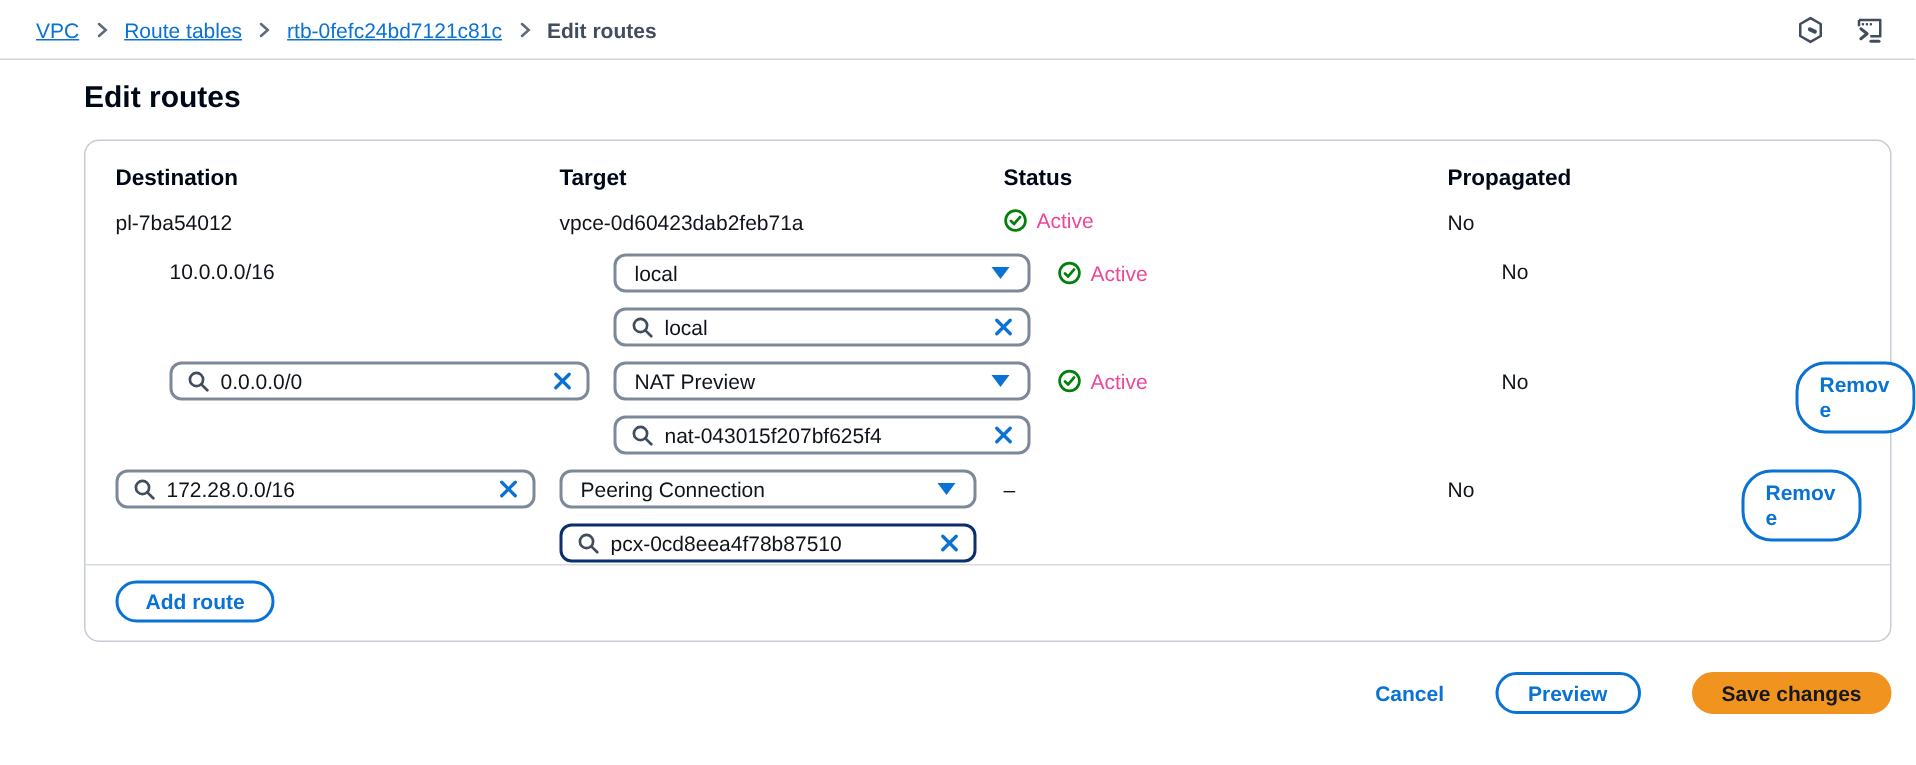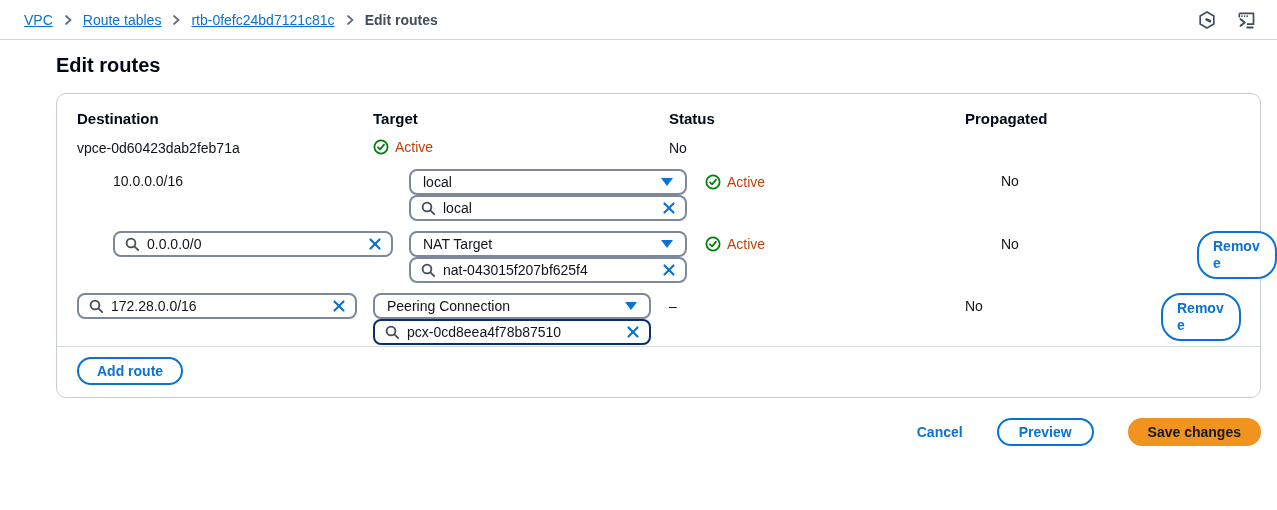--- a/index.html
+++ b/index.html
@@ -24,41 +24,41 @@
     background: #fff; }
   .card-body { padding: 16px 20px 0 20px; }
   .trow { display: grid; grid-template-columns: 296px 296px 296px 196px 1fr; align-items: start; }
   .thead { margin-bottom: 12px; font-size: 15px; font-weight: 700; color: #000716; }
   .row-static { margin-bottom: 12px; }
   .row { margin-bottom: 10px; margin-left: 36px; }
   .row-last { }
   .cellpad { padding-top: 4px; font-size: 14px; }
   .static-val { font-size: 14px; line-height: 18px; }
 
-  .target-stack { display: flex; flex-direction: column; width: 278px; }
+  .target-stack { display: flex; flex-direction: column; gap: 10px; width: 278px; }
 
   
   .select { height: 26px; width: 278px; border: 2px solid #7d8998; border-radius: 8px;
     display: flex; align-items: center; padding: 0 12px; font-size: 14px; background: #fff;
     cursor: pointer; justify-content: space-between; }
   .caret { width: 0; height: 0; border-left: 6px solid transparent; border-right: 6px solid transparent;
     border-top: 8px solid #0972d3; margin-left: 8px; }
 
   
   .searchbox { height: 26px; border: 2px solid #7d8998; border-radius: 8px; background: #fff;
     display: flex; align-items: center; padding: 0 9px 0 10px; gap: 7px; }
   .searchbox.w-dest { width: 280px; }
   .searchbox.w-target { width: 278px; }
   .searchbox.focused { border-color: #0a2e6e; }
   .searchbox input { border: none; outline: none; flex: 1; min-width: 0; font-size: 14px;
     font-family: "Liberation Sans", sans-serif; color: #0f141a; background: transparent; }
   .icon-btn { display: inline-flex; cursor: pointer; flex: none; }
 
   
-  .status-active { display: inline-flex; align-items: center; gap: 6px; color: #c2410c;
+  .status-active { display: inline-flex; align-items: center; gap: 6px; color: #ec4899;
     font-size: 14px; }
   .status-dash { font-size: 14px; color: #0f141a; }
 
   
   .btn-outline { display: inline-block; border: 2px solid #0972d3; border-radius: 20px;
     background: #fff; color: #0972d3; font-weight: 700; font-size: 14px;
     font-family: "Liberation Sans", sans-serif; cursor: pointer; }
   .btn-remove { width: 80px; padding: 5px 10px 5px 14px; line-height: 17px; text-align: left;
     overflow-wrap: anywhere; word-break: break-all; }
   .btn-add { padding: 4px 18px; }
@@ -129,20 +129,21 @@
 
     <div class="trow thead">
       <div>Destination</div>
       <div>Target</div>
       <div>Status</div>
       <div>Propagated</div>
       <div></div>
     </div>
 
     <div class="trow row-static">
+      <div class="static-val">pl-7ba54012</div>
       <div class="static-val">vpce-0d60423dab2feb71a</div>
       <div class="status-active">
         <span style="display:inline-flex">
           <svg width="16" height="16" viewBox="0 0 16 16" fill="none" stroke="#037f0c" stroke-width="1.8">
             <circle cx="8" cy="8" r="6.6"></circle>
               <path d="M5 8.3 L7.1 10.3 L11 5.7" stroke-linecap="round" stroke-linejoin="round"></path>
           </svg>
         </span>
         <span>Active</span>
       </div>
@@ -197,21 +198,21 @@
         <input value="0.0.0.0/0" style="">
         <span class="icon-btn">
           <svg width="14" height="14" viewBox="0 0 14 14" stroke="#0972d3" stroke-width="2.2" stroke-linecap="round">
             <path d="M2.5 2.5 L11.5 11.5"></path>
               <path d="M11.5 2.5 L2.5 11.5"></path>
           </svg>
         </span>
       </div>
       <div class="target-stack">
         <div class="select">
-          <span>NAT Target</span>
+          <span>NAT Preview</span>
           <span class="caret"></span>
         </div>
         <div class="searchbox w-target">
           <span class="icon-btn">
             <svg width="15" height="15" viewBox="0 0 15 15" fill="none" stroke="#414d5c" stroke-width="1.8">
               <circle cx="6" cy="6" r="4.4"></circle>
                 <path d="M9.4 9.4 L13.2 13.2" stroke-linecap="round"></path>
             </svg>
           </span>
           <input value="nat-043015f207bf625f4" style="">

